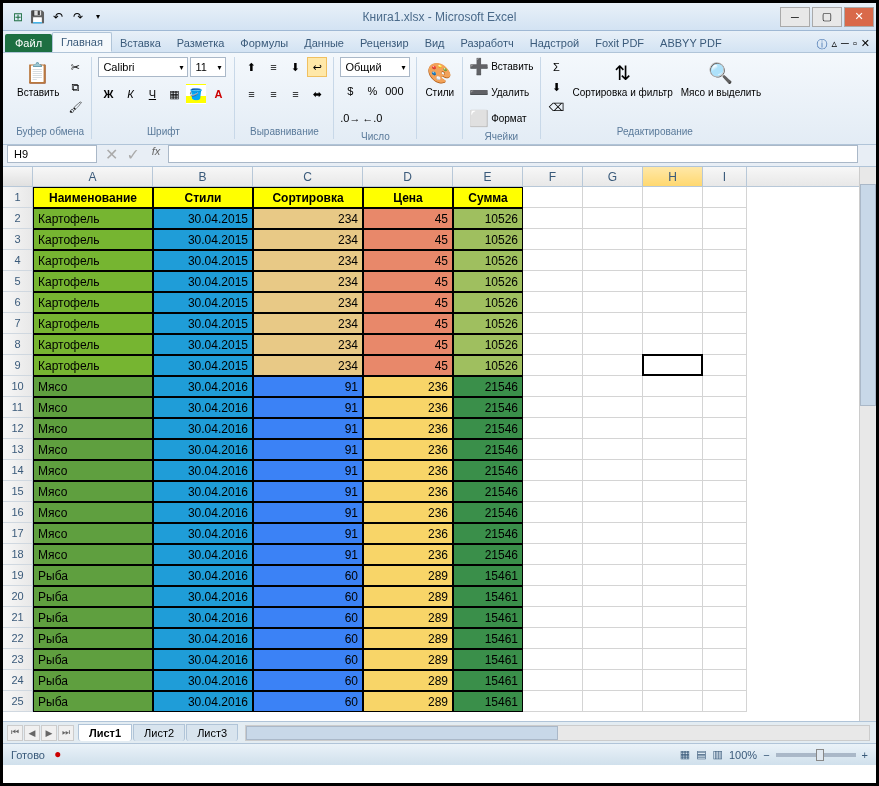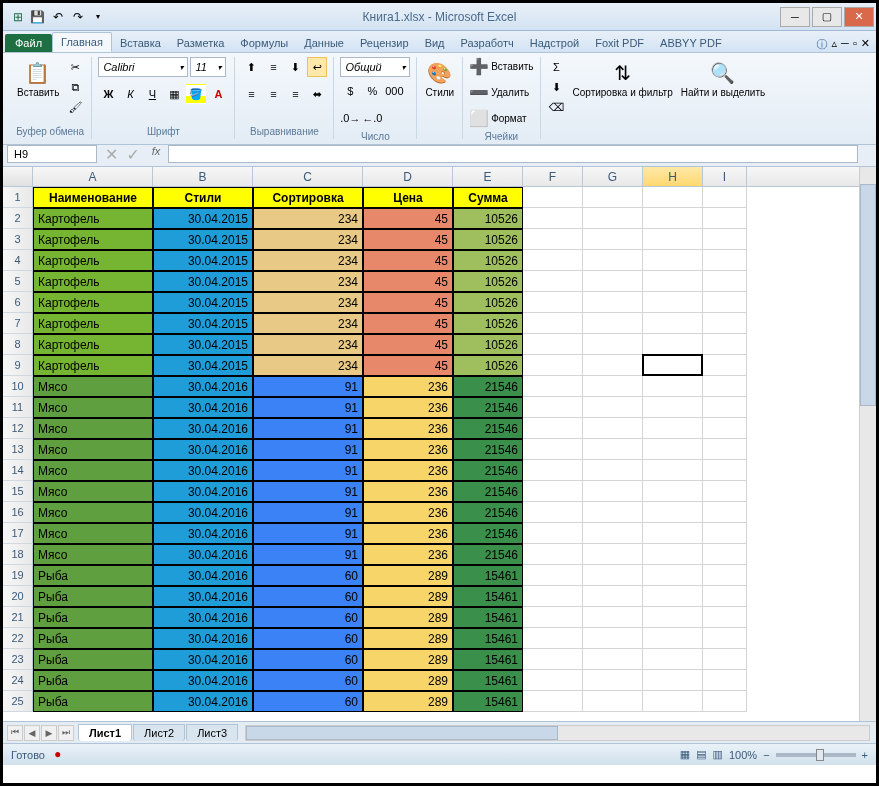--- a/index.html
+++ b/index.html
@@ -17,21 +17,21 @@
 .tab.active { background: #f4f8fc; border: 1px solid #b0c4d8; border-bottom: 1px solid #f4f8fc; border-radius: 2px 2px 0 0; text-align: center; }
 .tab-help { margin-left: auto; display: flex; gap: 4px; padding-right: 6px; font-size: 11px; }
 .ribbon { height: 92px; background: linear-gradient(#f4f8fc, #e3ecf5); border-bottom: 1px solid #b0c4d8; display: flex; padding: 4px 6px 0; }
 .group { border-right: 1px solid #c8d8e8; padding: 0 6px; display: flex; flex-direction: column; height: 82px; }
 .group-body { flex: 1; display: flex; align-items: flex-start; gap: 4px; }
 .group-label { font-size: 10px; color: #5a7a9a; text-align: center; padding-bottom: 2px; }
 .big-btn { display: flex; flex-direction: column; align-items: center; font-size: 10px; padding: 2px; cursor: pointer; }
 .big-btn .ico { width: 28px; height: 28px; display: flex; align-items: center; justify-content: center; font-size: 20px; }
 .small-row { display: flex; gap: 2px; align-items: center; margin-bottom: 3px; }
 .small-btn { width: 20px; height: 20px; border: 1px solid transparent; display: flex; align-items: center; justify-content: center; font-size: 11px; cursor: pointer; }
-.combo { height: 20px; border: 1px solid #aab8c8; background: #fff; font-size: 11px; padding: 0 4px; display: flex; align-items: center; justify-content: space-between; font-style: italic; }
+.combo { height: 20px; border: 1px solid #aab8c8; background: #fff; font-size: 11px; padding: 0 4px; display: flex; align-items: center; justify-content: space-between; }
 .col { display: flex; flex-direction: column; }
 .formula-bar { height: 22px; background: #e8eef5; border-bottom: 1px solid #b0c4d8; display: flex; align-items: flex-start; }
 .name-box { width: 90px; height: 18px; border: 1px solid #aab8c8; background: #fff; font-size: 11px; padding: 0 6px; display: flex; align-items: center; margin: 0 4px; }
 .fx { font-size: 11px; font-style: italic; color: #666; padding: 0 8px; }
 .fx-input { flex: 1; height: 18px; border: 1px solid #aab8c8; background: #fff; margin-right: 18px; }
 .grid-area { position: relative; height: 554px; overflow: hidden; background: #fff; }
 .col-headers { display: flex; height: 20px; background: linear-gradient(#f7f7f7, #e8e8e8); border-bottom: 1px solid #b8c8d8; }
 .corner { width: 30px; border-right: 1px solid #b8c8d8; background: linear-gradient(#f7f7f7, #e0e0e0); }
 .ch { border-right: 1px solid #b8c8d8; display: flex; align-items: center; justify-content: center; font-size: 12px; color: #3a5a7a; }
 .ch.sel { background: linear-gradient(#ffe8a8, #ffd870); }
@@ -209,23 +209,24 @@
         <div class="small-btn">Σ</div>
         <div class="small-btn">⬇</div>
         <div class="small-btn">⌫</div>
       </div>
       <div class="big-btn">
         <span class="ico">⇅</span>
         <span style="text-align:center;line-height:1.1">Сортировка и фильтр</span>
       </div>
       <div class="big-btn">
         <span class="ico">🔍</span>
-        <span style="text-align:center;line-height:1.1">Найти и выделить</span>
-      </div>
-    </div>
+        <span style="text-align:center;line-height:1.1">Мясо и выделить</span>
+      </div>
+    </div>
+    <div class="group-label">Редактирование</div>
   </div>
 </div>
 
 <div class="formula-bar">
   <div class="name-box">H9</div>
   <span style="color:#aaa;padding:0 4px">✕</span>
   <span style="color:#aaa;padding:0 4px">✓</span>
   <span class="fx">fx</span>
   <div class="fx-input"></div>
 </div>

